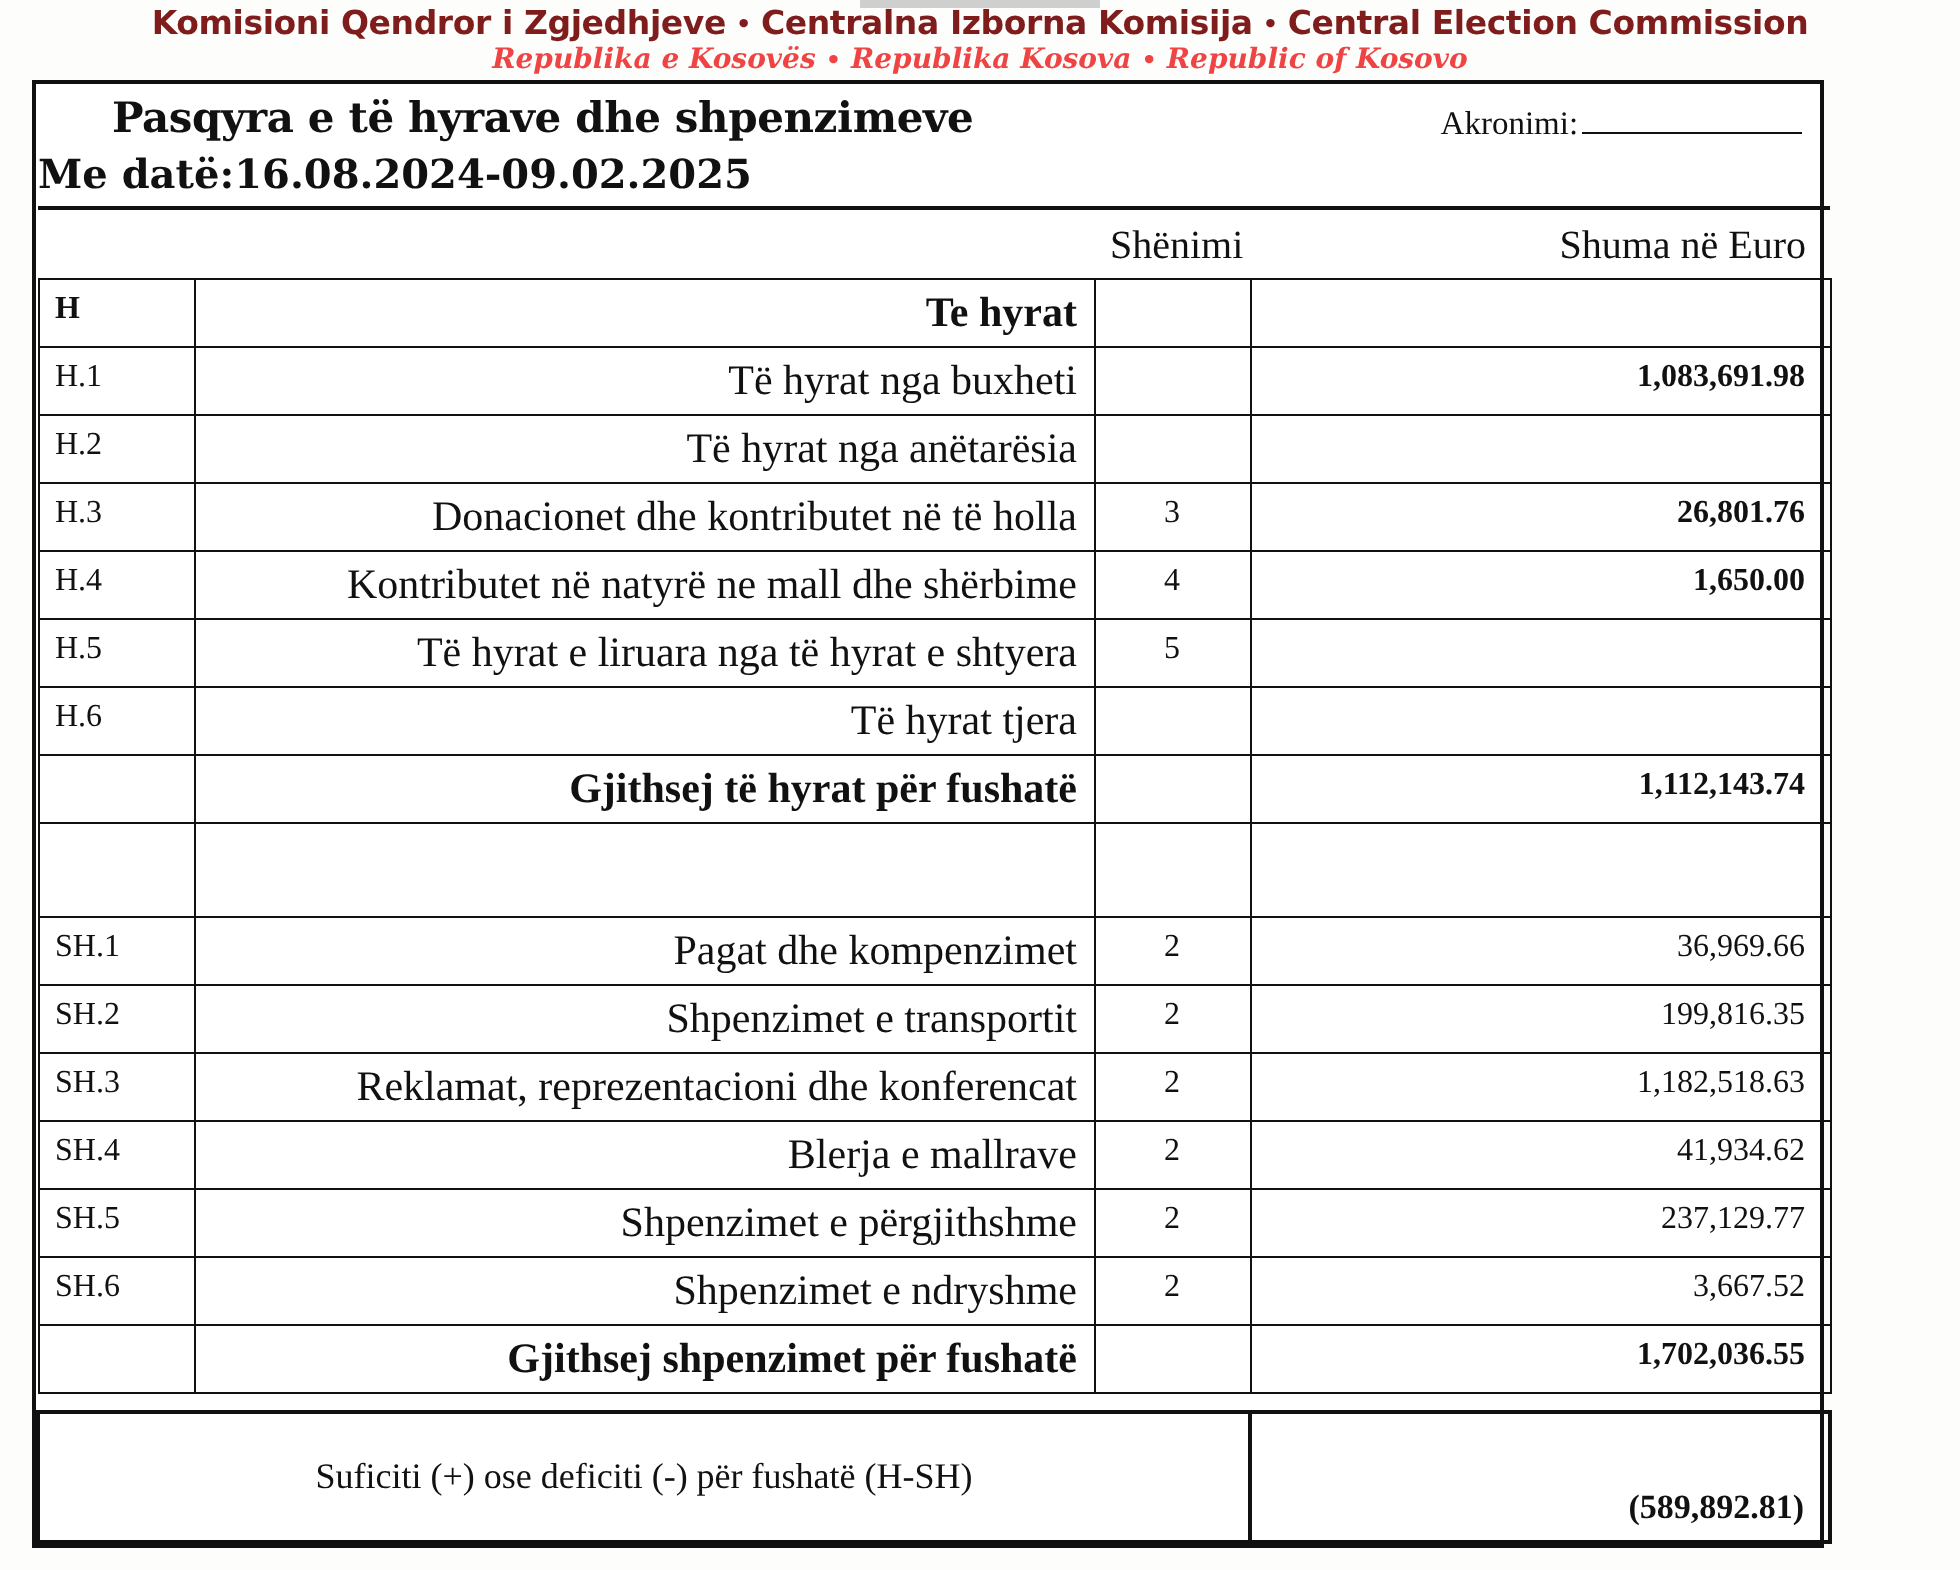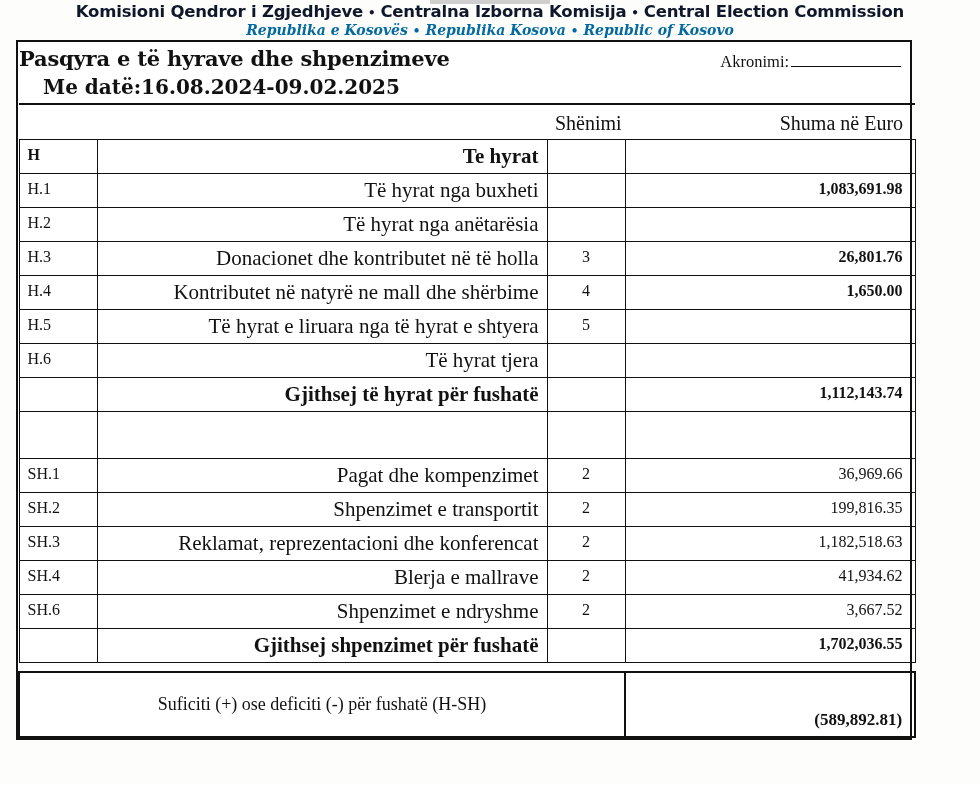--- a/index.html
+++ b/index.html
@@ -24,29 +24,29 @@
   
   .header {
     text-align: center;
     padding-top: 2px;
   }
   .header-line1 {
     font-family: "DejaVu Sans", sans-serif;
     font-weight: bold;
     font-size: 16.5px;
     letter-spacing: -0.2px;
-    color: #0f172a;
+    color: #7f1d1d;
     white-space: nowrap;
   }
   .header-line2 {
     font-family: "DejaVu Serif", serif;
     font-style: italic;
     font-weight: bold;
     font-size: 14px;
-    color: #0369a1;
+    color: #ef4444;
     margin-top: 1px;
     white-space: nowrap;
   }
   .header-sep {
     display: inline-block;
     margin: 0 5px;
     font-size: 12px;
     vertical-align: middle;
   }
 
@@ -113,28 +113,28 @@
     position: relative;
     height: 62px;
     box-sizing: border-box;
   }
   .title-main {
     font-family: "DejaVu Serif", serif;
     font-weight: bold;
     font-size: 21px;
     letter-spacing: -0.2px;
     color: #111;
+    padding-left: 37px;
   }
   .title-date {
     font-family: "DejaVu Serif", serif;
     font-weight: bold;
     font-size: 20px;
     margin-top: 4px;
     color: #111;
-    padding-left: 24px;
   }
   .akronimi {
     position: absolute;
     right: 14px;
     top: 10px;
     font-size: 16.5px;
     white-space: nowrap;
   }
   .akronimi .rule {
     display: inline-block;
@@ -413,20 +413,34 @@
             </td>
           <td>
               <div class="cell note">2</div>
             </td>
           <td>
               <div class="cell amt">41,934.62</div>
             </td>
         </tr>
         <tr class="row-h">
           <td>
+              <div class="cell code">SH.5</div>
+            </td>
+          <td>
+              <div class="cell desc">Shpenzimet e përgjithshme</div>
+            </td>
+          <td>
+              <div class="cell note">2</div>
+            </td>
+          <td>
+              <div class="cell amt">237,129.77</div>
+            </td>
+        </tr>
+        <tr class="row-h">
+          <td>
               <div class="cell code">SH.6</div>
             </td>
           <td>
               <div class="cell desc">Shpenzimet e ndryshme</div>
             </td>
           <td>
               <div class="cell note">2</div>
             </td>
           <td>
               <div class="cell amt">3,667.52</div>

